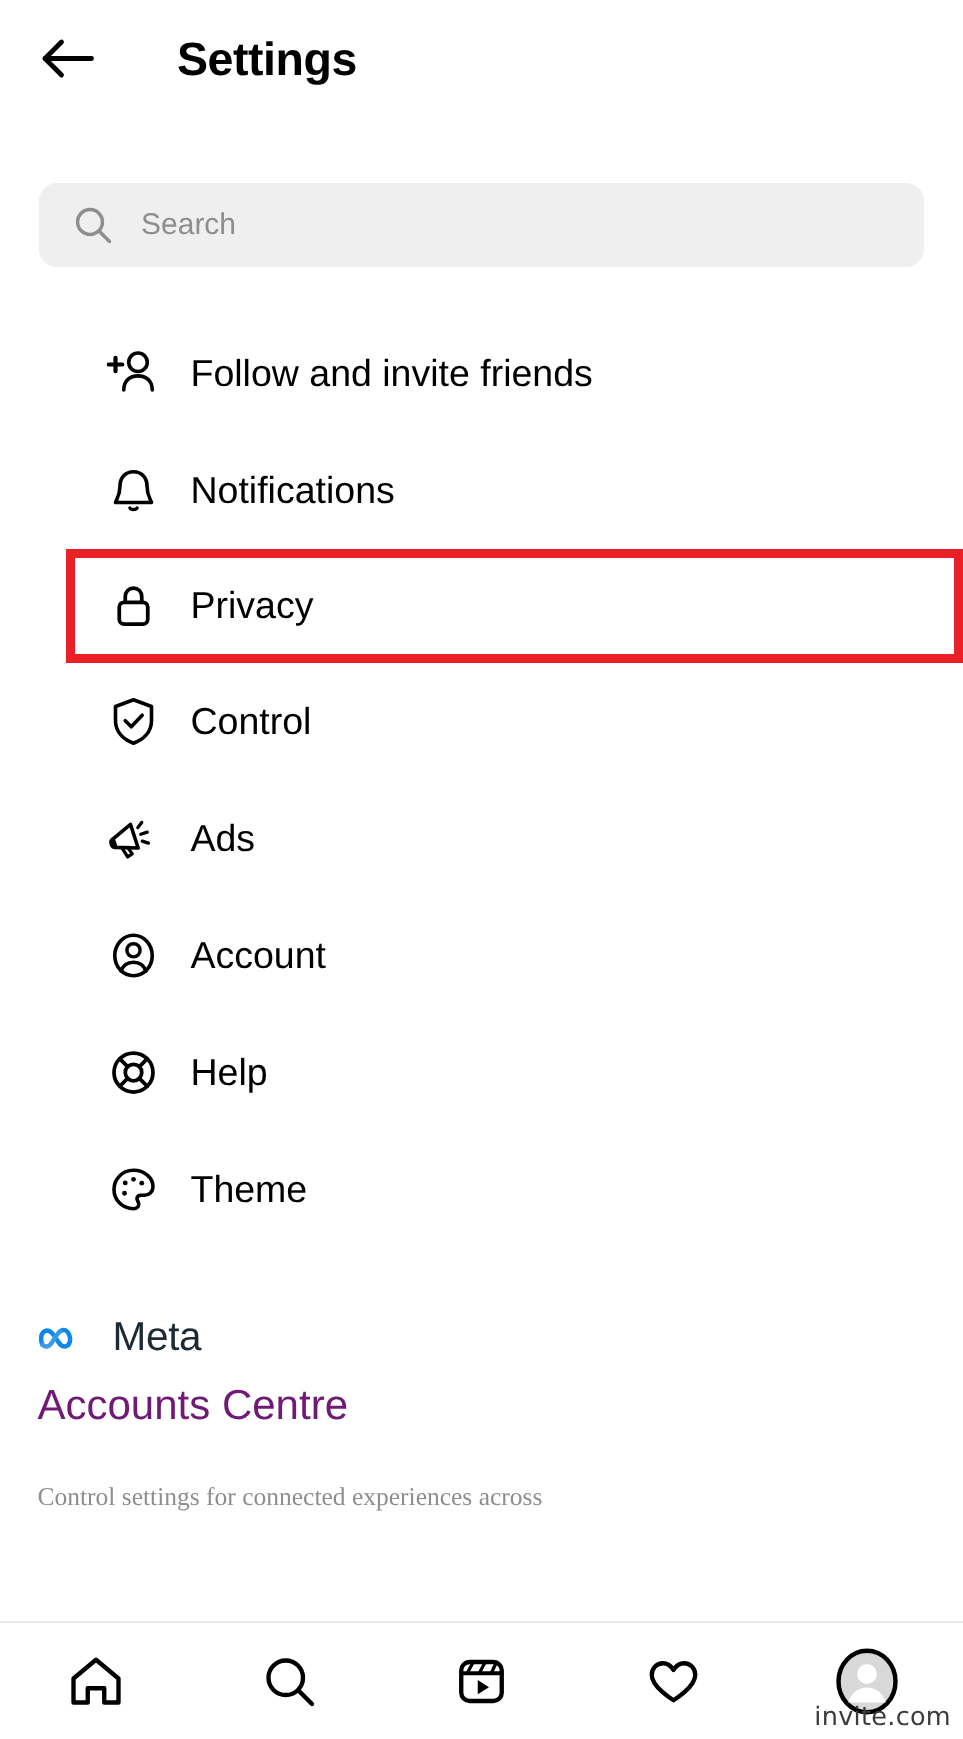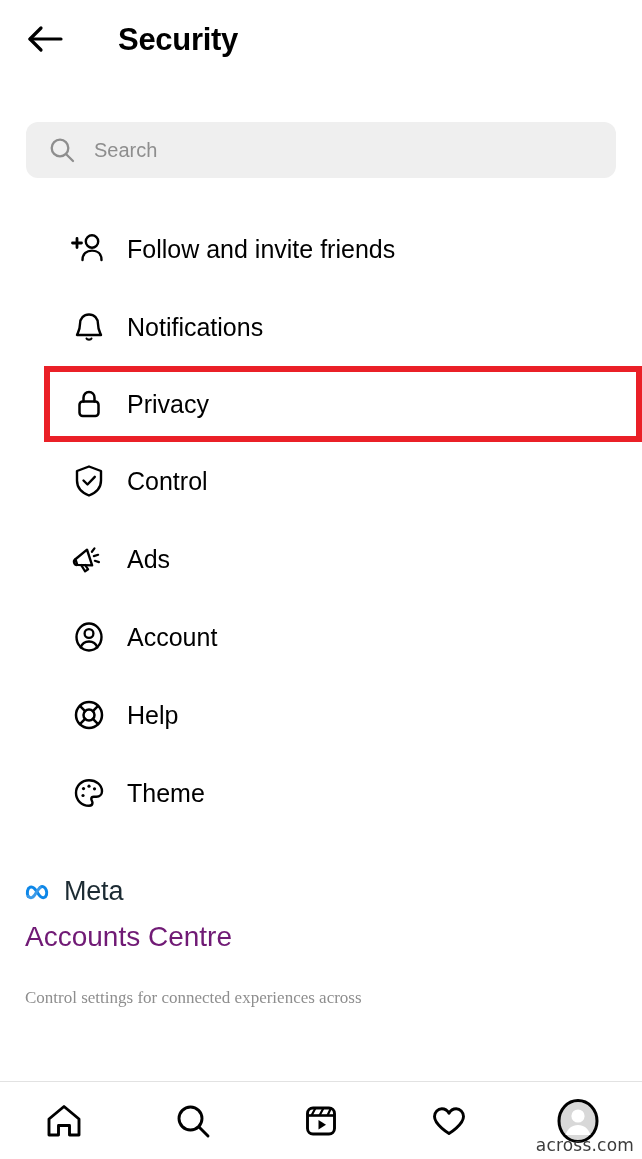--- a/index.html
+++ b/index.html
@@ -113,20 +113,21 @@
   }
 
   
   .meta-block {
     margin-top: 44px;
     padding-left: 25px;
   }
   .meta-row {
     display: flex;
     align-items: center;
+    gap: 11px;
   }
   .meta-logo {
     flex: 0 0 auto;
     display: flex;
     align-items: center;
     margin-right: 7px;
   }
   .meta-word {
     font-size: 27px;
     font-weight: 500;
@@ -186,21 +187,21 @@
 </head>
 <body>
 
 <div class="header">
   <div class="back-btn">
     <svg width="36" height="30" viewBox="0 0 36 30">
       <path d="M3 15 H34" stroke="#000" stroke-width="3.2" fill="none" stroke-linecap="round"></path>
       <path d="M14 4 L3 15 L14 26" stroke="#000" stroke-width="3.2" fill="none" stroke-linecap="round" stroke-linejoin="round"></path>
     </svg>
   </div>
-  <div class="page-title">Security</div>
+  <div class="page-title">Settings</div>
 </div>
 
 <div class="search-wrap">
   <div class="search-bar">
     <span class="search-icon">
       <svg width="28" height="28" viewBox="0 0 28 28">
         <circle cx="12" cy="12" r="8.3" stroke="#8e8e8e" stroke-width="2.3" fill="none"></circle>
         <path d="M18.2 18.2 L25 25" stroke="#8e8e8e" stroke-width="2.3" stroke-linecap="round"></path>
       </svg>
     </span>
@@ -354,14 +355,14 @@
   </div>
 
   <div class="nav-btn">
     <svg width="48" height="48" viewBox="0 0 48 48">
       <ellipse cx="24" cy="24" rx="19" ry="20.5" fill="#d8d8d8" stroke="#000" stroke-width="3"></ellipse>
       <circle cx="24" cy="19" r="6.6" fill="#ffffff"></circle>
       <path d="M11.5 38 C13.5 31.5 18.2 28 24 28 C29.8 28 34.5 31.5 36.5 38 Z" fill="#ffffff"></path>
     </svg>
   </div>
 
-  <div class="watermark">across.com</div>
+  <div class="watermark">invite.com</div>
 </div>
 
 </body></html>

